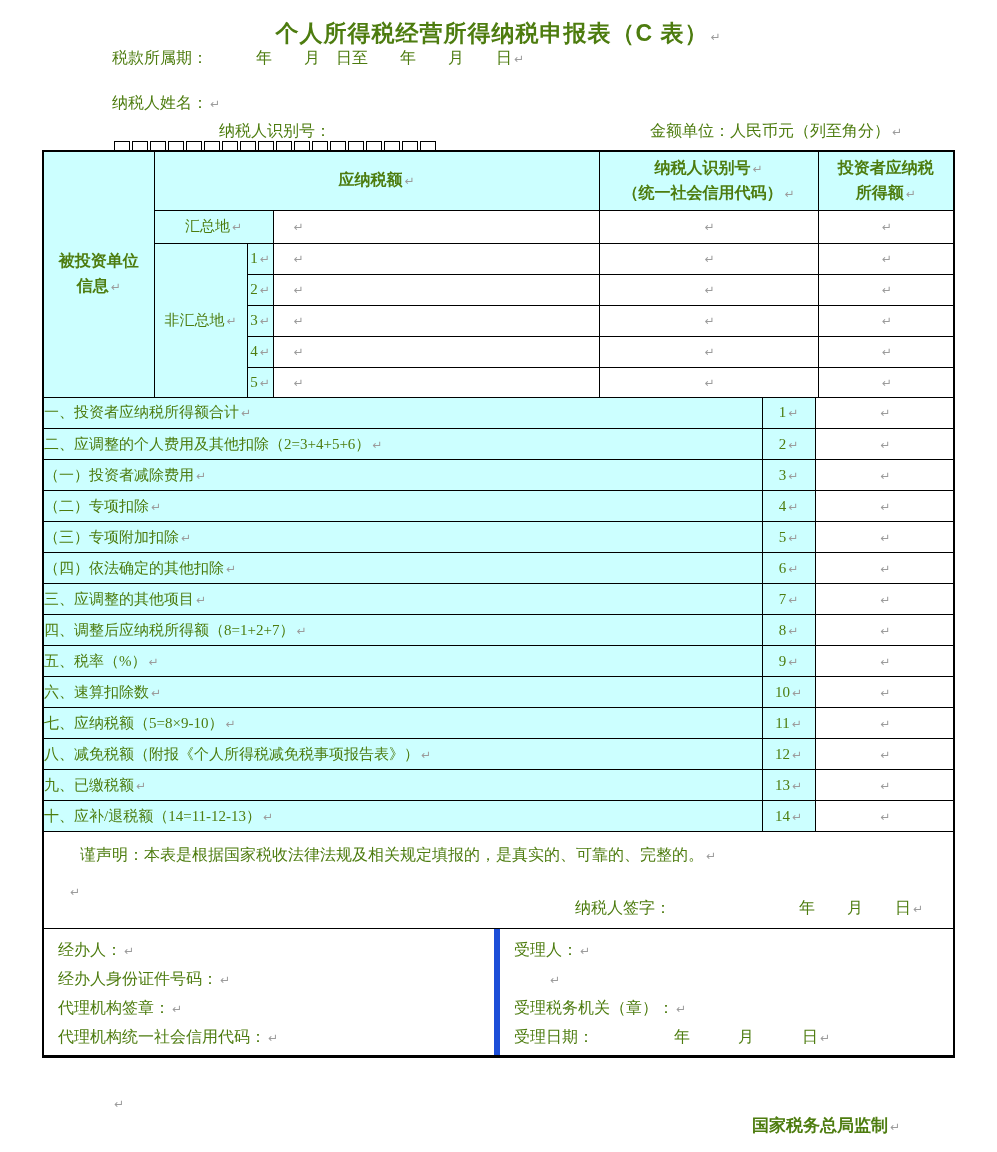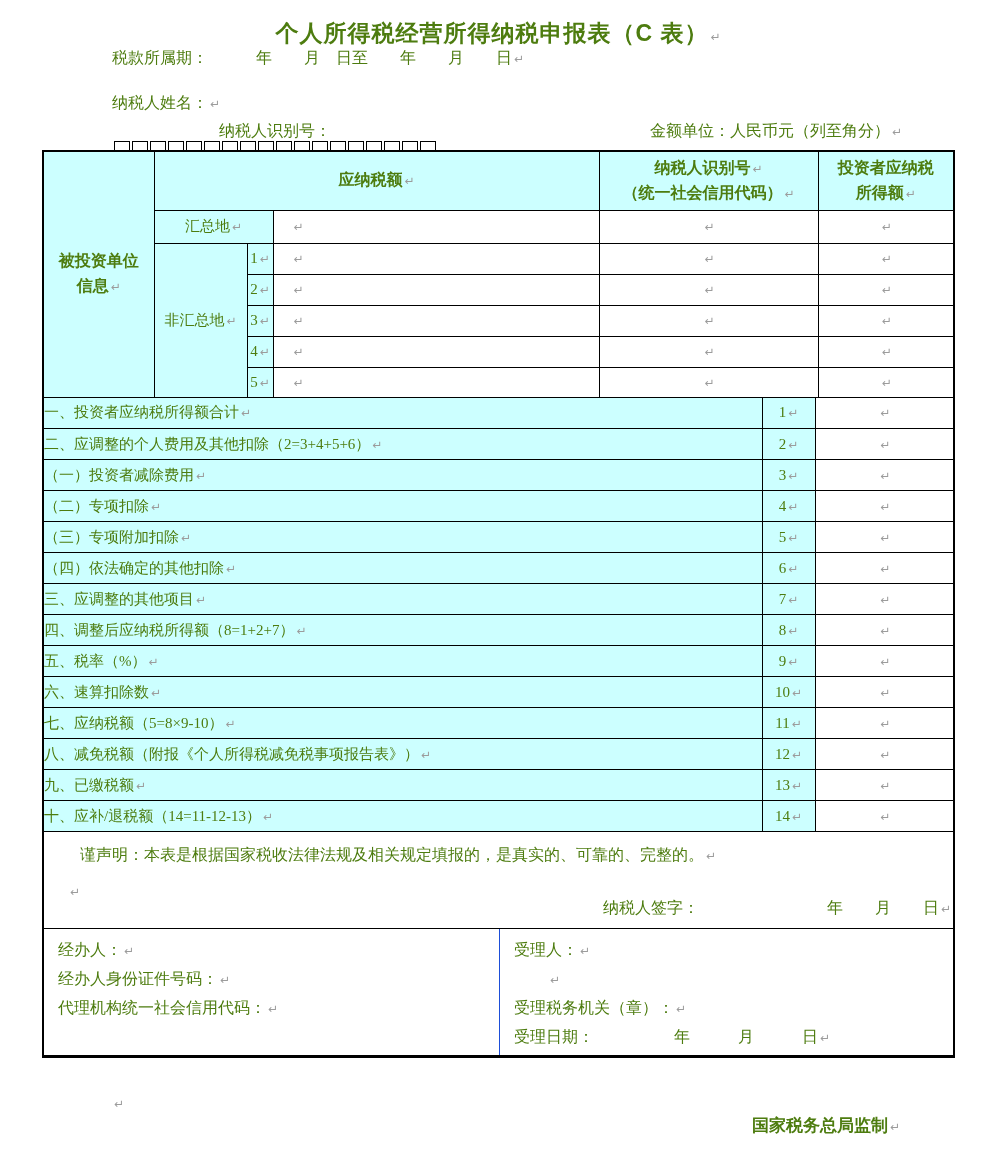--- a/index.html
+++ b/index.html
@@ -43,25 +43,25 @@
   .center { text-align:center; }
   .name-cell { text-align:left; padding-left:18px; background:#fff; }
   .fill { background:#fff; text-align:center; }
   .item-label { }
   .item-label.sub { }
   .h58 { height:58px; } .h33 { height:33px; } .h31 { height:31px; } .h30 { height:30px; }
 
   .decl { position:relative; height:96px; border-bottom:1px solid #000; background:#fff; font-size:16px; }
   .decl-statement { position:absolute; left:36px; top:13px; white-space:pre; }
   .decl-blank { position:absolute; left:24px; top:50px; }
-  .decl-sign { position:absolute; left:559px; top:66px; white-space:pre; }
+  .decl-sign { position:absolute; left:531px; top:66px; white-space:pre; }
 
   .handling { display:flex; height:126px; font-size:16px; background:#fff; }
   .hcol { box-sizing:border-box; padding:7px 0 0 14px; }
-  .hcol.left { width:456px; border-right:1px solid #1d4ed8; }
+  .hcol.left { width:456px; border-right:6px solid #1d4ed8; }
   .hcol.right { flex:1; }
   .hrow { margin:0; line-height:28px; white-space:pre; }
   .indent-pc { margin-left:34px; }
 
   .after-pc { position:absolute; left:112px; top:1096px; font-size:14px; }
   .footer-stamp {
     position:absolute; left:752px; top:1114px; font-size:17px; font-weight:bold;
     font-family:"Liberation Sans","DejaVu Sans",sans-serif;
   }
 </style>
@@ -233,20 +233,21 @@
     <div class="decl">
       <div class="decl-statement"><span>谨声明：本表是根据国家税收法律法规及相关规定填报的，是真实的、可靠的、完整的。</span><span class="pc"></span></div>
       <div class="decl-blank"><span class="pc"></span></div>
       <div class="decl-sign"><span>纳税人签字：　　　　　　　　年　　月　　日</span><span class="pc"></span></div>
     </div>
 
     <div class="handling">
       <div class="hcol left">
         <p class="hrow"><span>经办人：</span><span class="pc"></span></p>
         <p class="hrow"><span>经办人身份证件号码：</span><span class="pc"></span></p>
+        <p class="hrow"><span>代理机构签章：</span><span class="pc"></span></p>
         <p class="hrow"><span>代理机构统一社会信用代码：</span><span class="pc"></span></p>
       </div>
       <div class="hcol right">
         <p class="hrow"><span>受理人：</span><span class="pc"></span></p>
         <p class="hrow"><span></span><span class="pc indent-pc"></span></p>
         <p class="hrow"><span>受理税务机关（章）：</span><span class="pc"></span></p>
         <p class="hrow"><span>受理日期：　　　　　年　　　月　　　日</span><span class="pc"></span></p>
       </div>
     </div>
 

